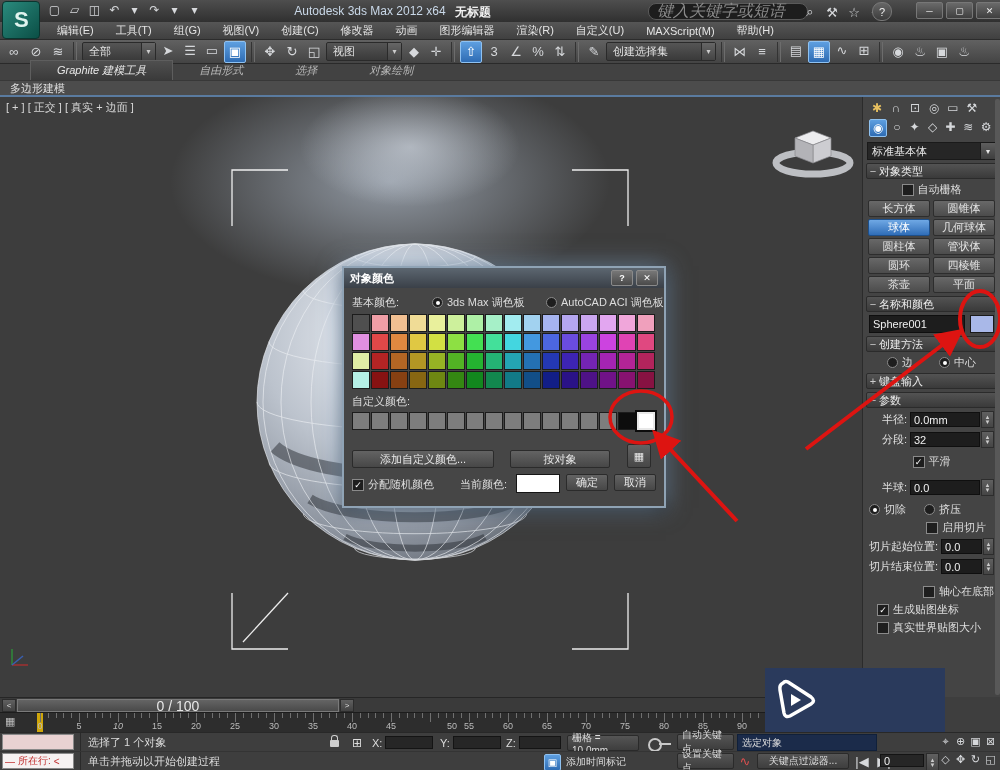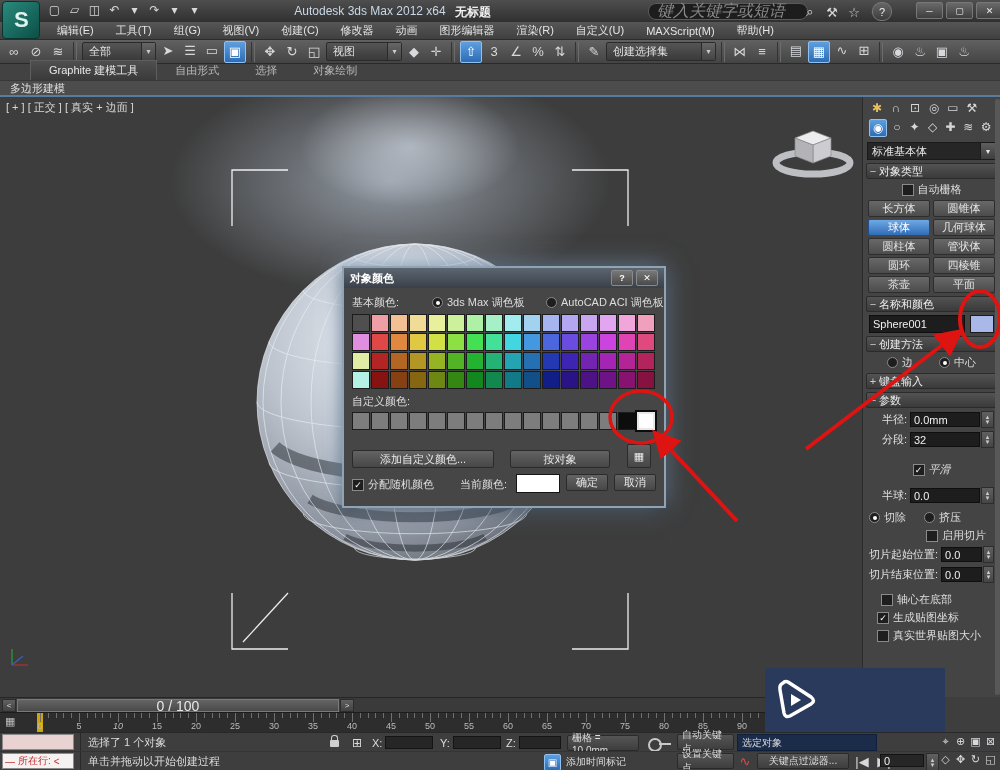--- a/index.html
+++ b/index.html
@@ -41,21 +41,21 @@
     background:linear-gradient(#616161,#444);border-bottom:1px solid #2a2a2a;
     display:flex;align-items:center;padding-left:4px;box-sizing:border-box;gap:2px;}
   .tsep{width:2px;height:20px;border-left:1px solid #333;border-right:1px solid #6c6c6c;margin:0 3px;}
   .dd{height:17px;background:linear-gradient(#555,#3a3a3a);border:1px solid #2a2a2a;border-radius:2px;
     display:flex;align-items:center;color:#e2e2e2;font-size:11px;}
   .dd .ddt{padding:0 6px;white-space:nowrap;}
   .dd .dda{width:13px;height:100%;border-left:1px solid #2a2a2a;display:flex;align-items:center;justify-content:center;font-size:8px;color:#ccc;background:linear-gradient(#666,#444);}
   
   #ribbon-tabs{position:absolute;left:0;top:64px;width:1000px;height:17px;background:#424242;
     display:flex;align-items:flex-end;padding-left:30px;box-sizing:border-box;border-bottom:1px solid #383838;}
-  .rtab{padding:2px 18px;color:#b8b8b8;}
+  .rtab{padding:2px 26px;color:#b8b8b8;font-style:italic;}
   .rtab.active{background:linear-gradient(#4f4f4f,#3a3a3a);border:1px solid #5e5e5e;border-bottom:none;color:#e8e8e8;}
   #ribbon-sub{position:absolute;left:0;top:81px;width:1000px;height:16px;background:#4c4c4c;
     border-bottom:2px solid #5a7ba0;display:flex;align-items:center;box-sizing:border-box;}
   #ribbon-sub .stab{padding:0 10px;color:#e0e0e0;}
   
   #viewport{position:absolute;left:0;top:97px;width:862px;height:600px;background:#3d3d3d;overflow:hidden;}
   #vp-label{position:absolute;left:6px;top:3px;color:#d8d8d8;font-size:11px;z-index:8;}
   .haze{position:absolute;border-radius:50%;pointer-events:none;z-index:5;}
   #vp-svg{position:absolute;left:0;top:0;z-index:6;}
   
@@ -416,21 +416,21 @@
         </span>
     </div>
     <div class="cp-row" style="justify-content:flex-end;">
       <span class="plabel">分段:</span>
       <div class="cp-field" style="width:62px;">32</div>
       <span class="spin">
           <i>▲</i>
           <i>▼</i>
         </span>
     </div>
-    <div class="cp-row" style="justify-content:center;margin-top:14px;font-style:italic;">
+    <div class="cp-row" style="justify-content:center;margin-top:6px;">
       <span class="cb checked"></span>
       <span>平滑</span>
     </div>
     <div class="cp-row" style="justify-content:flex-end;margin-top:10px;">
       <span class="plabel">半球:</span>
       <div class="cp-field" style="width:62px;">0.0</div>
       <span class="spin">
           <i>▲</i>
           <i>▼</i>
         </span>
@@ -458,21 +458,21 @@
         </span>
     </div>
     <div class="cp-row">
       <span class="plabel">切片结束位置:</span>
       <div class="cp-field" style="width:40px;">0.0</div>
       <span class="spin">
           <i>▲</i>
           <i>▼</i>
         </span>
     </div>
-    <div class="cp-row" style="margin-top:9px;margin-left:18px;">
+    <div class="cp-row" style="margin-top:9px;margin-left:18px;justify-content:flex-end;">
       <span class="cb"></span>
       <span>轴心在底部</span>
     </div>
     <div class="cp-row" style="margin-left:14px;">
       <span class="cb checked"></span>
       <span>生成贴图坐标</span>
     </div>
     <div class="cp-row" style="margin-left:14px;">
       <span class="cb"></span>
       <span>真实世界贴图大小</span>
@@ -592,21 +592,21 @@
       <span class="rlab" style="left: 40px;">0</span>
       <span class="rlab" style="left: 79px;">5</span>
       <span class="rlab" style="left: 118px; font-style: italic;">10</span>
       <span class="rlab" style="left: 157px;">15</span>
       <span class="rlab" style="left: 196px;">20</span>
       <span class="rlab" style="left: 235px;">25</span>
       <span class="rlab" style="left: 274px;">30</span>
       <span class="rlab" style="left: 313px;">35</span>
       <span class="rlab" style="left: 352px;">40</span>
       <span class="rlab" style="left: 391px;">45</span>
-      <span class="rlab" style="left: 430px;">50</span>
+      <span class="rlab" style="left: 452px;">50</span>
       <span class="rlab" style="left: 469px;">55</span>
       <span class="rlab" style="left: 508px;">60</span>
       <span class="rlab" style="left: 547px;">65</span>
       <span class="rlab" style="left: 586px;">70</span>
       <span class="rlab" style="left: 625px;">75</span>
       <span class="rlab" style="left: 664px;">80</span>
       <span class="rlab" style="left: 703px;">85</span>
       <span class="rlab" style="left: 742px;">90</span>
       <span class="rlab" style="left: 781px;">95</span>
       <span class="rlab" style="left: 820px;">100</span>

